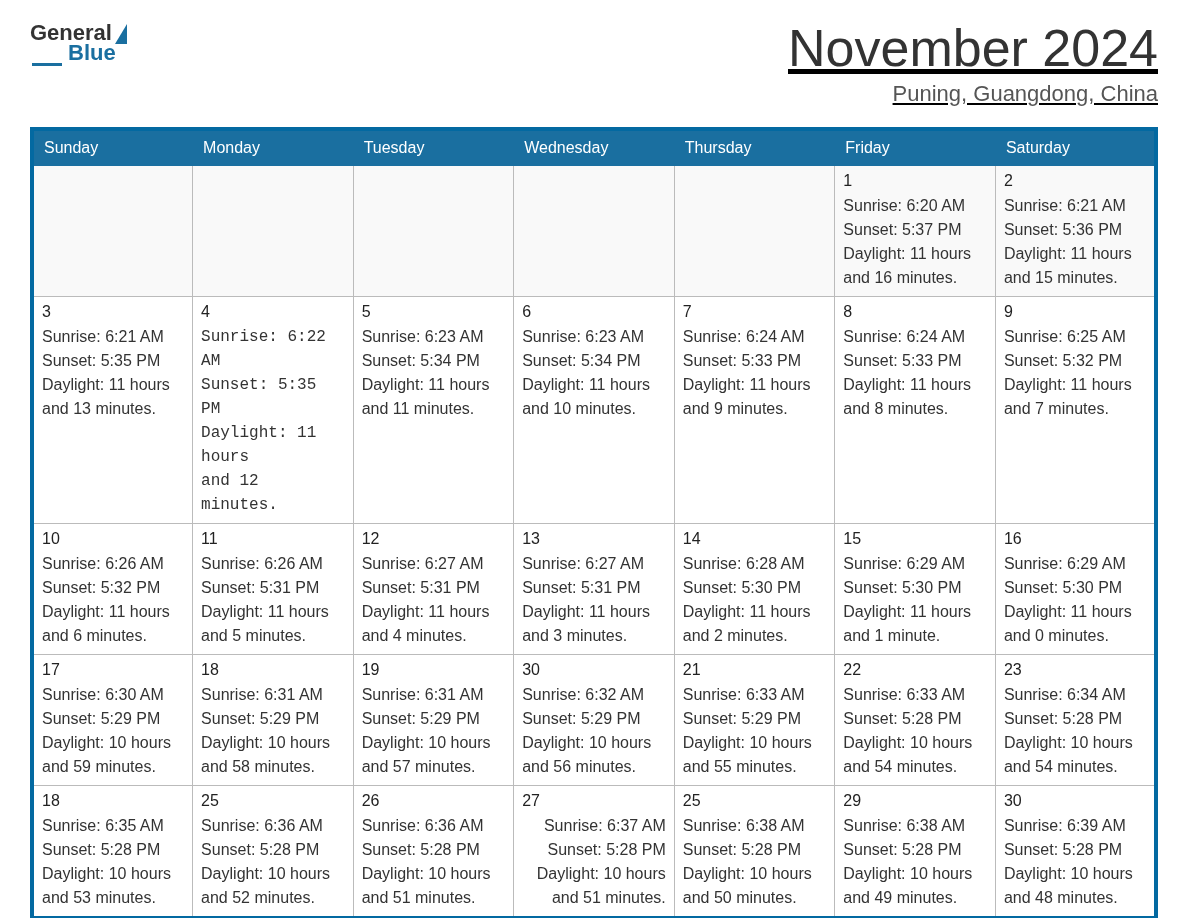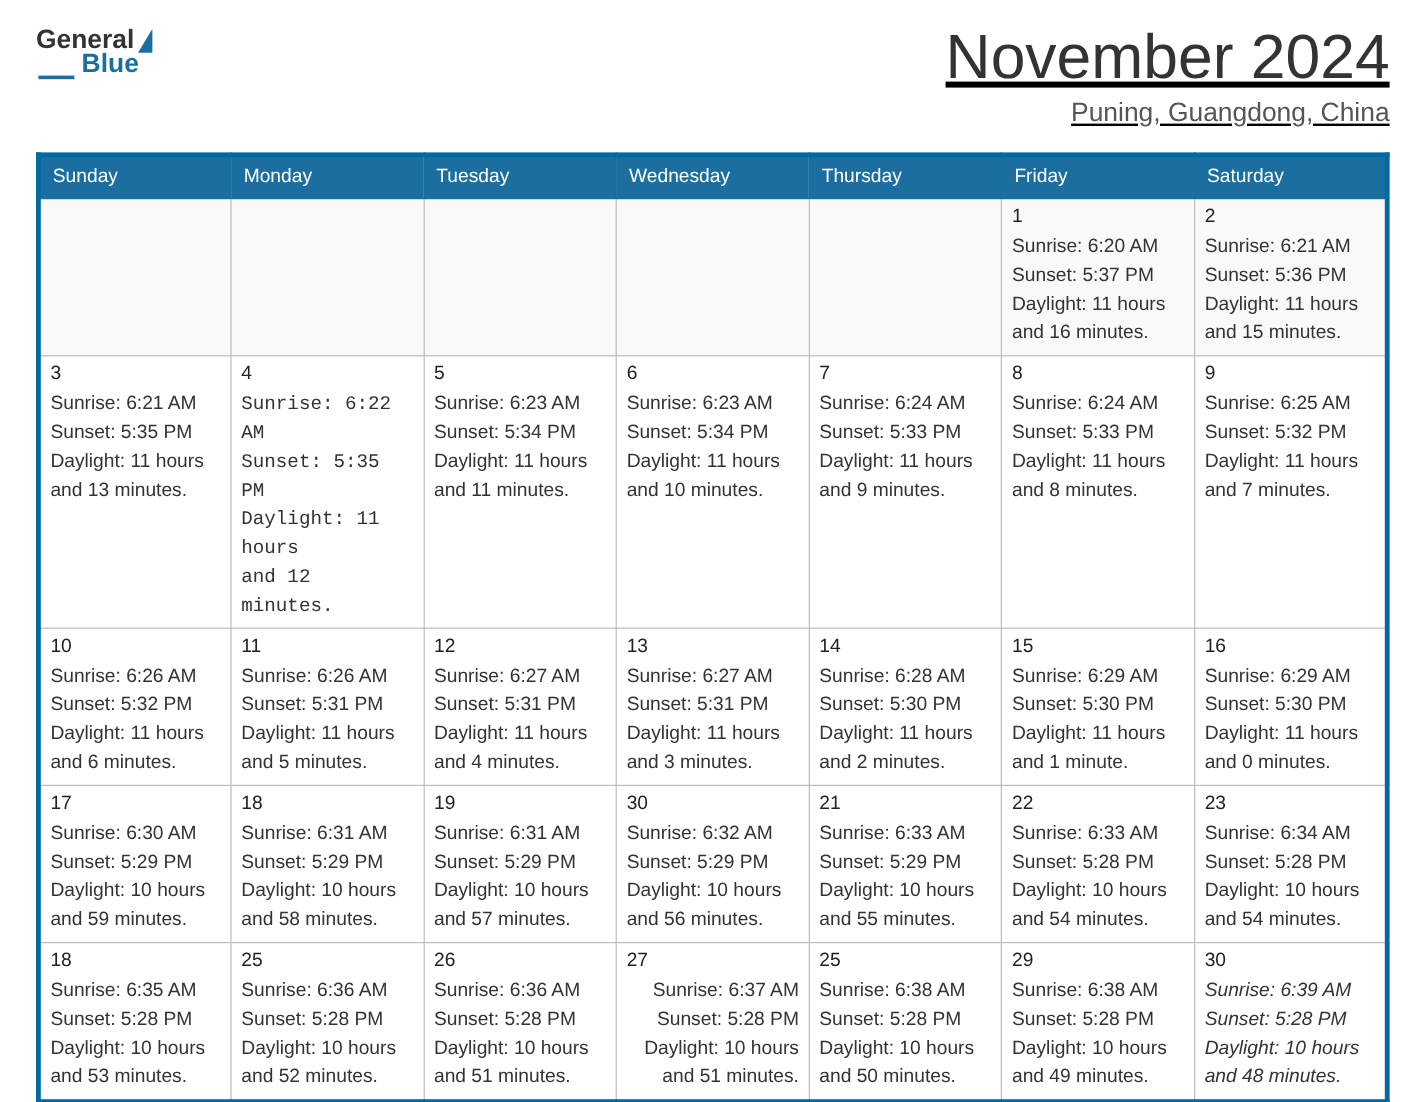--- a/index.html
+++ b/index.html
@@ -348,20 +348,20 @@
         </td>
         <td>
           <div class="day-number">29</div>
           <div class="day-info" style="white-space: pre-line;">Sunrise: 6:38 AM
 Sunset: 5:28 PM
 Daylight: 10 hours
 and 49 minutes.</div>
         </td>
         <td>
           <div class="day-number">30</div>
-          <div class="day-info" style="white-space: pre-line; font-style: italic;">Sunrise: 6:39 AM
+          <div class="day-info" style="white-space: pre-line;">Sunrise: 6:39 AM
 Sunset: 5:28 PM
 Daylight: 10 hours
 and 48 minutes.</div>
         </td>
       </tr>
     </tbody>
 </table>
 
 </body></html>

